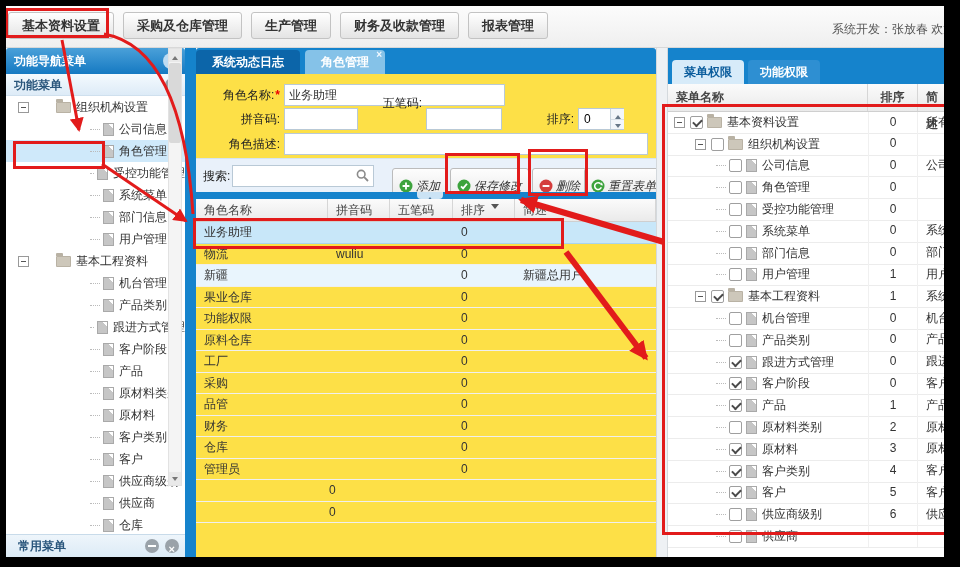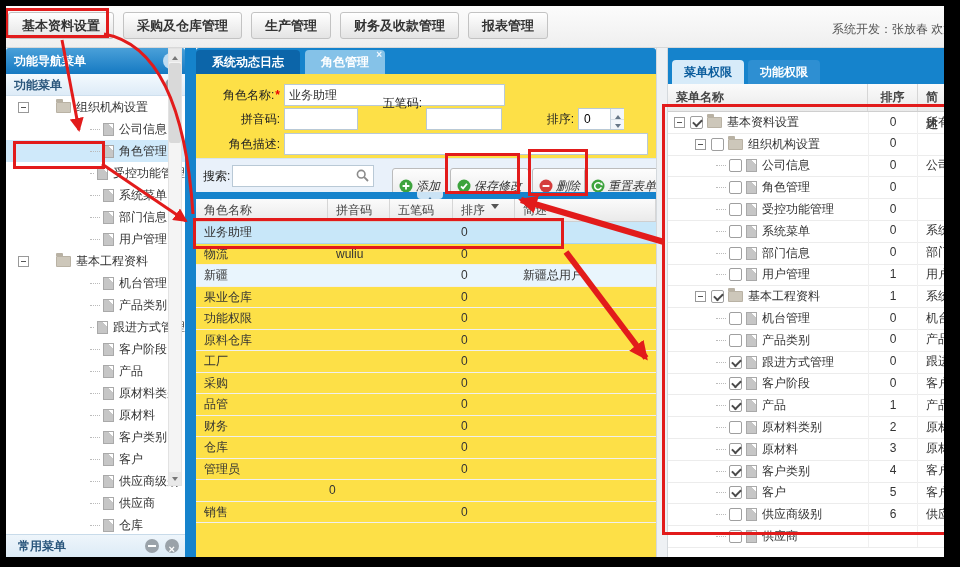--- a/index.html
+++ b/index.html
@@ -422,21 +422,20 @@
             <span class="gc c3">0</span>
             <span class="gc c4"></span>
           </div>
           <div class="grow">
             <span class="gc c1"></span>
             <span class="gc c2"></span>
             <span class="gc c3">0</span>
             <span class="gc c4"></span>
           </div>
           <div class="grow">
-            <span class="gc c0">销售</span>
             <span class="gc c1"></span>
             <span class="gc c2"></span>
             <span class="gc c3">0</span>
             <span class="gc c4"></span>
           </div>
         </div>
     </div>
   </div>
 
   <div class="vsplit"></div>

